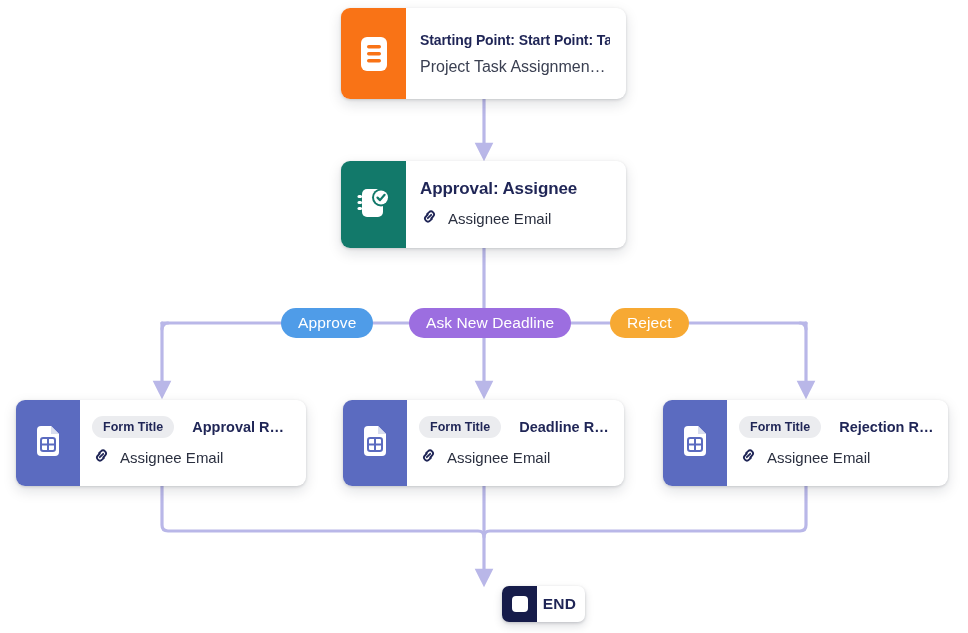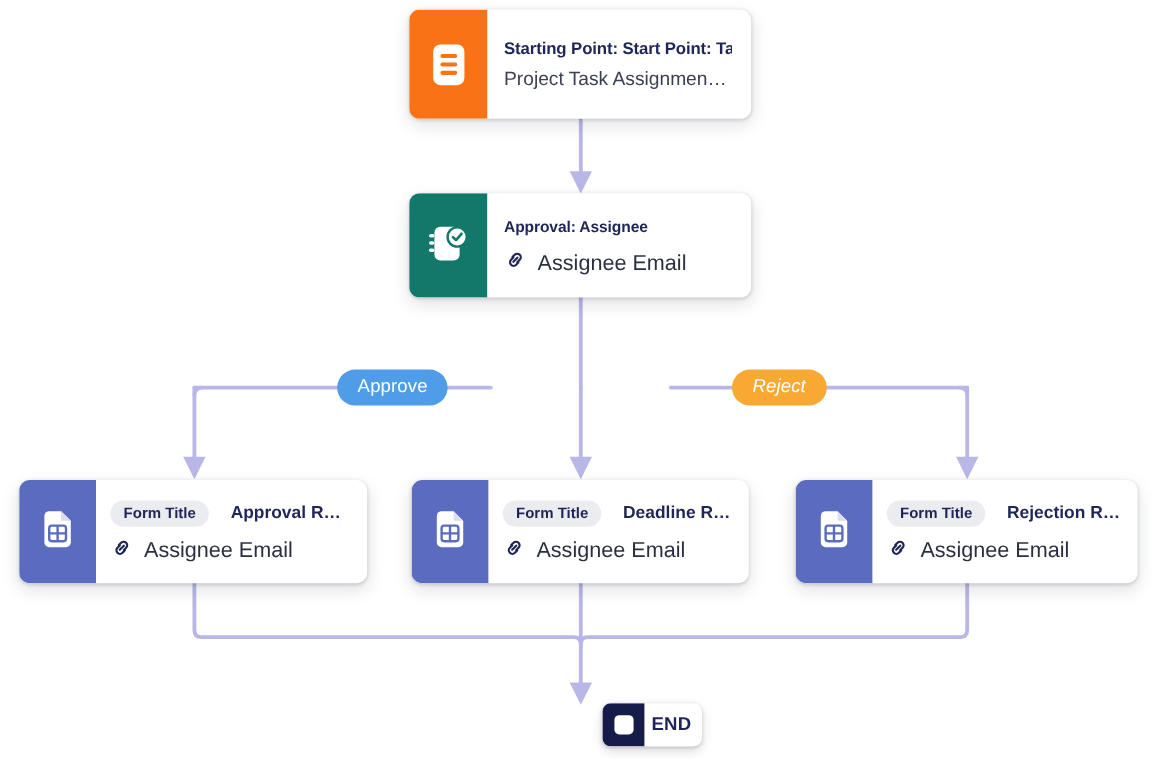--- a/index.html
+++ b/index.html
@@ -43,34 +43,34 @@
   }
   .node-body {
     flex: 1 1 auto;
     display: flex;
     flex-direction: column;
     justify-content: center;
     padding: 0 16px 0 14px;
     min-width: 0;
   }
   .node-title {
-    font-size: 13px;
+    font-size: 17px;
     font-weight: bold;
     color: #1f2556;
     letter-spacing: -.1px;
     white-space: nowrap;
     overflow: hidden;
     line-height: 20px;
   }
   .node-sub {
     display: flex;
     align-items: center;
     gap: 9px;
     margin-top: 8px;
-    font-size: 18px;
+    font-size: 15px;
     color: #2b3040;
     white-space: nowrap;
     overflow: hidden;
     line-height: 20px;
   }
   .node-sub .sub-text { overflow: hidden; text-overflow: ellipsis; }
 
   
   #node-start { left: 341px; top: 8px; width: 285px; height: 91px; }
   #node-start .node-icon { width: 65px; background: #f97316; }
@@ -117,21 +117,21 @@
     border-radius: 16px;
     color: #ffffff;
     font-size: 15.5px;
     letter-spacing: .1px;
     padding: 0 17px;
     white-space: nowrap;
     z-index: 4;
   }
   #pill-approve { left: 281px; top: 308px; background: #4f9ce8; }
   #pill-ask-new-deadline { left: 409px; top: 308px; background: #9c6ee0; }
-  #pill-reject { left: 610px; top: 308px; background: #f7a933; font-style: italic; }
+  #pill-reject { left: 610px; top: 308px; background: #f7a933; }
 
   
   #node-end {
     position: absolute;
     left: 455px; top: 586px;
     width: 83px; height: 36px;
     display: flex; align-items: stretch;
     background: #ffffff;
     border-radius: 7px;
     box-shadow: 0 1px 3px rgba(16,24,40,.18), 0 4px 10px rgba(16,24,40,.14);
@@ -232,20 +232,21 @@
               <path d="M12.6 12.4 l-2.0 2.0 a3.1 3.1 0 0 1 -4.4 -4.4 l2.0 -2.0"></path>
             </g>
           </svg>
         </span>
         <span class="sub-text">Assignee Email</span>
       </div>
     </div>
   </div>
 
   <div class="branch-pill" id="pill-approve">Approve</div>
+  <div class="branch-pill" id="pill-ask-new-deadline">Ask New Deadline</div>
   <div class="branch-pill" id="pill-reject">Reject</div>
 
   <div class="node form-node" id="node-approval-report">
     <div class="node-icon">
       <svg width="30" height="36" viewBox="0 0 30 36" xmlns="http://www.w3.org/2000/svg">
         <path d="M4 5 a4 4 0 0 1 4 -4 h10 l8 8 v18 a4 4 0 0 1 -4 4 h-14 a4 4 0 0 1 -4 -4 z" fill="#ffffff"></path>
         <path d="M18 1 l8 8 h-8 z" fill="#d9deef"></path>
         <rect x="8" y="13" width="14" height="13" rx="2.2" fill="none" stroke="#5b6bc0" stroke-width="2"></rect>
         <line x1="15" y1="13" x2="15" y2="26" stroke="#5b6bc0" stroke-width="2"></line>
         <line x1="8" y1="19.5" x2="22" y2="19.5" stroke="#5b6bc0" stroke-width="2"></line>

